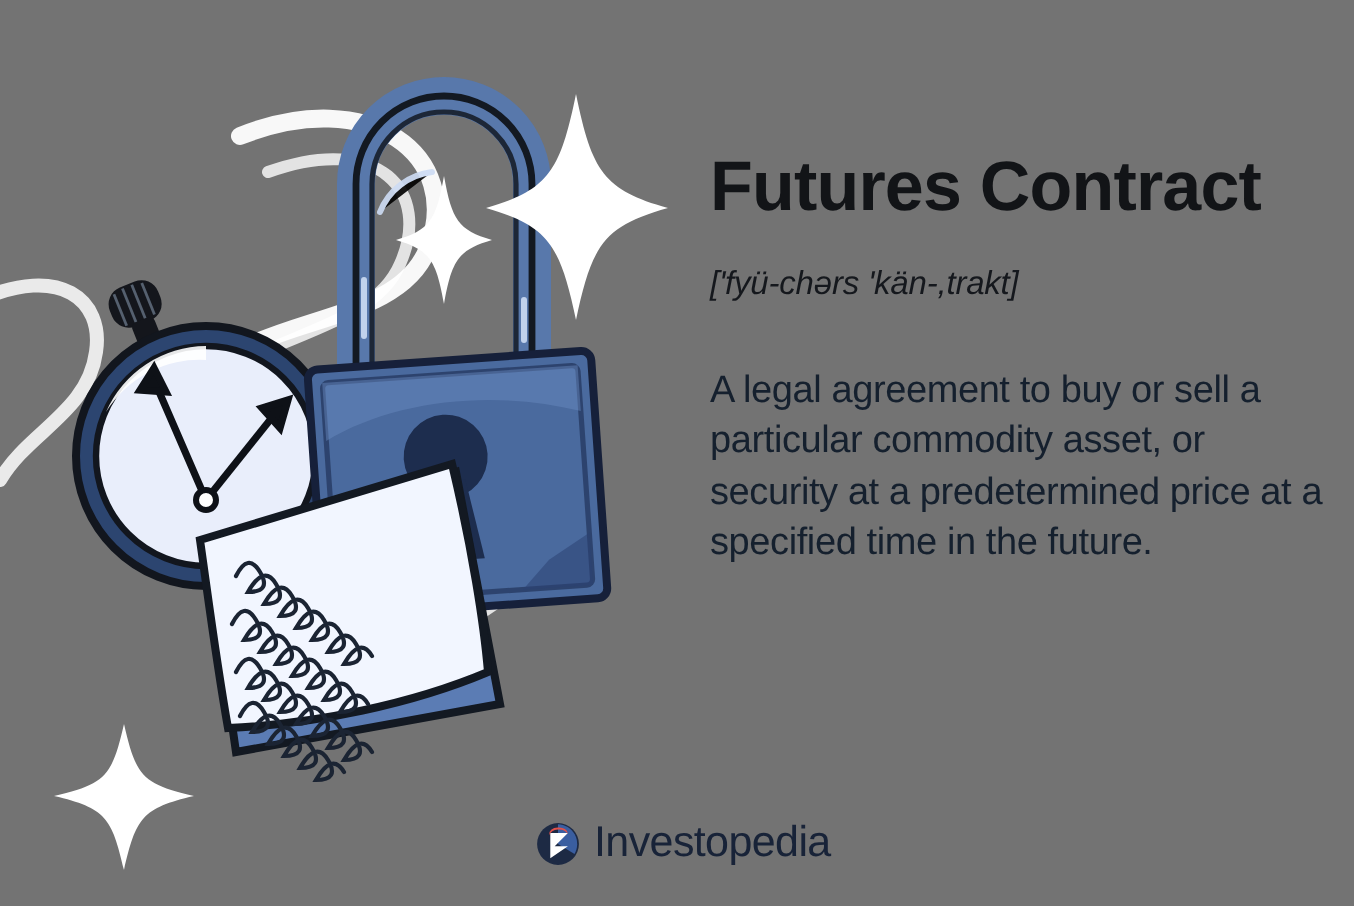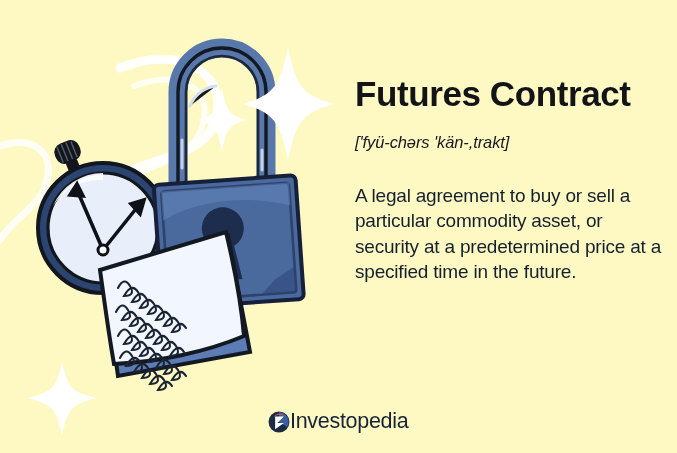--- a/index.html
+++ b/index.html
@@ -3,21 +3,21 @@
 <meta charset="utf-8">
 <style>
   html,body{margin:0;padding:0;}
   body{
     width:677px;height:453px;overflow:hidden;
     background:#85b4fc;
     font-family:"Liberation Sans", sans-serif;
   }
   #card{
     position:relative;width:677px;height:453px;overflow:hidden;
-    background:#fef9c3;
+    background:#737373;
   }
   #art{position:absolute;left:0;top:0;width:340px;height:453px;}
   #art svg{display:block;width:340px;height:453px;}
 
   #textcol{
     position:absolute;left:355px;top:0;width:322px;height:453px;
   }
   #title{
     position:absolute;left:0;top:76px;
     font-size:35px;font-weight:bold;color:#121417;
@@ -29,21 +29,21 @@
     letter-spacing:-0.1px;white-space:nowrap;text-align:right;
   }
   #def{
     position:absolute;left:0;top:183px;width:312px;
     font-size:19px;color:#15202e;line-height:1.33;
     letter-spacing:-0.2px;
   }
 
   #logo{
     position:absolute;left:268px;top:411px;
-    display:flex;align-items:center;
+    display:flex;align-items:center;gap:7px;
   }
   #logo .mark{width:22px;height:22px;display:block;}
   #logo .word{
     font-size:21.5px;color:#182338;letter-spacing:-0.3px;line-height:1;
   }
 </style>
 </head>
 <body>
 
 <div id="card">

